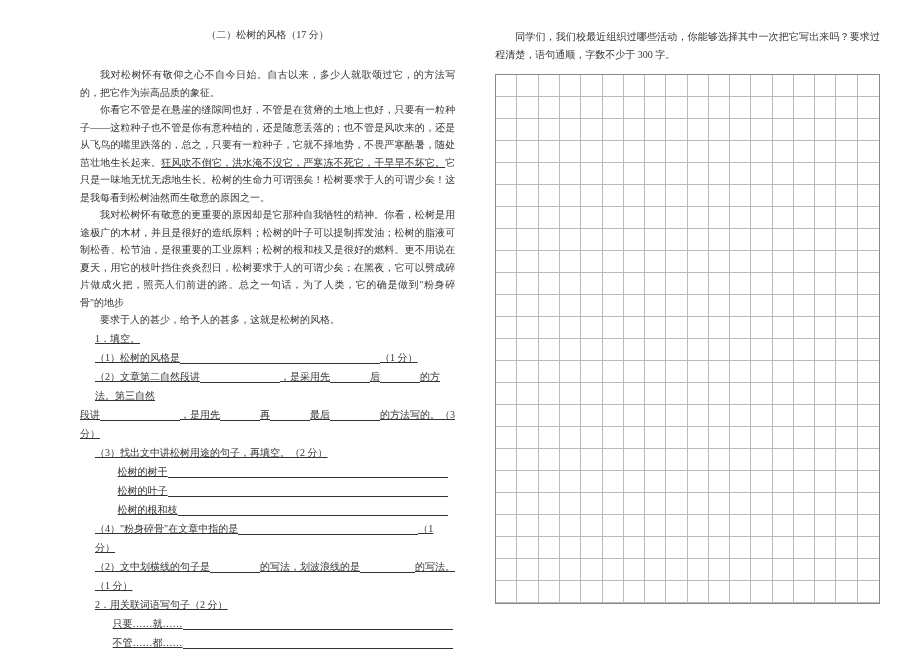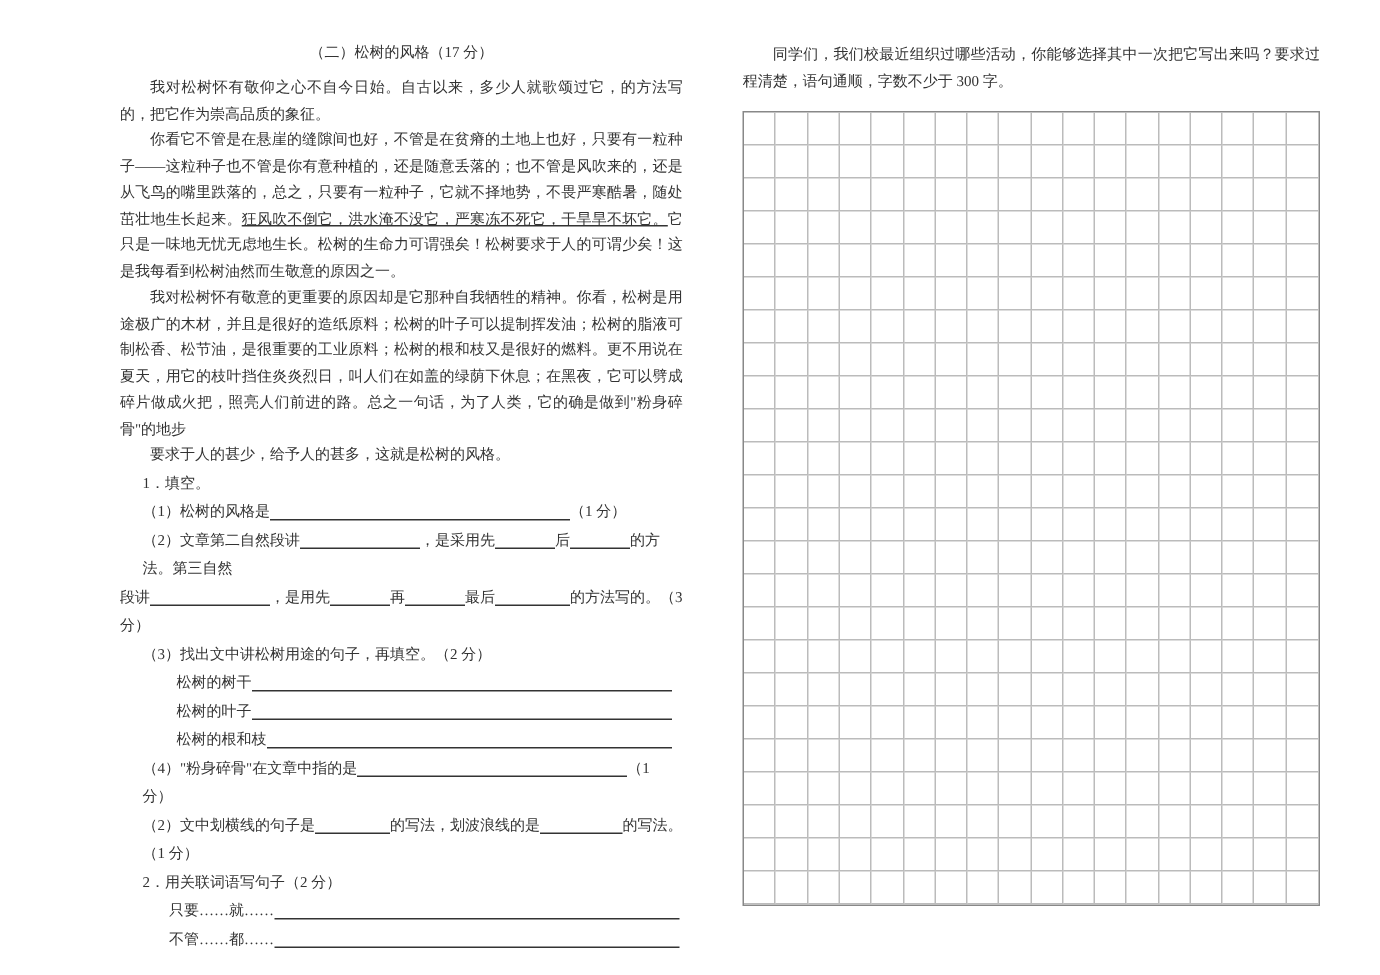--- a/index.html
+++ b/index.html
@@ -10,32 +10,32 @@
       font-family: "SimSun", serif;
       font-size: 10px;
       color: #333;
       display: flex;
       padding: 28px 40px 20px 80px;
       gap: 40px;
       position: relative;
     }
     .col-left { width: 390px; }
     .col-right { width: 400px; }
-    .title { text-align: center; margin-bottom: 8px; }
+    .title { text-align: center; margin-bottom: 24px; }
     .para { line-height: 1.75; text-indent: 2em; text-align: justify; }
     .ul { text-decoration: underline; margin-top: 10px; }
     .blank {
       display: inline-block;
       border-bottom: 1px solid #333;
       vertical-align: middle;
       height: 12px;
     }
     .indent1 { margin-left: 1.5em; line-height: 1.9; }
     .indent2 { margin-left: 3em; line-height: 1.9; text-align: center; }
-    .qline { line-height: 1.9; }
+    .qline { line-height: 1.9; text-decoration: underline; }
     .answer-area {
       border-bottom: 1px solid #333;
       height: 16px;
       margin-left: 2em;
       margin-bottom: 4px;
     }
     .right-intro { line-height: 1.8; text-indent: 2em; text-align: justify; margin-bottom: 10px; }
     .writing-grid {
       border: 1px solid #888;
       display: grid;
@@ -53,21 +53,21 @@
 
 <div class="col-left">
   <div class="title">（二）松树的风格（17 分）</div>
 
   <p class="para">我对松树怀有敬仰之心不自今日始。自古以来，多少人就歌颂过它，的方法写的，把它作为崇高品质的象征。</p>
 
   <p class="para">
     <span>你看它不管是在悬崖的缝隙间也好，不管是在贫瘠的土地上也好，只要有一粒种子——这粒种子也不管是你有意种植的，还是随意丢落的；也不管是风吹来的，还是从飞鸟的嘴里跌落的，总之，只要有一粒种子，它就不择地势，不畏严寒酷暑，随处茁壮地生长起来。</span><span class="ul">狂风吹不倒它，洪水淹不没它，严寒冻不死它，干旱旱不坏它。</span><span>它只是一味地无忧无虑地生长。松树的生命力可谓强矣！松树要求于人的可谓少矣！这是我每看到松树油然而生敬意的原因之一。</span>
   </p>
 
-  <p class="para">我对松树怀有敬意的更重要的原因却是它那种自我牺牲的精神。你看，松树是用途极广的木材，并且是很好的造纸原料；松树的叶子可以提制挥发油；松树的脂液可制松香、松节油，是很重要的工业原料；松树的根和枝又是很好的燃料。更不用说在夏天，用它的枝叶挡住炎炎烈日，叫人们在如盖的绿荫下休息；在黑夜，它可以劈成碎片做成火把，照亮人们前进的路。总之一句话，为了人类，它的确是做到"粉身碎骨"的地步</p>
+  <p class="para">我对松树怀有敬意的更重要的原因却是它那种自我牺牲的精神。你看，松树是用途极广的木材，并且是很好的造纸原料；松树的叶子可以提制挥发油；松树的脂液可制松香、松节油，是很重要的工业原料；松树的根和枝又是很好的燃料。更不用说在夏天，用它的枝叶挡住炎炎烈日，松树要求于人的可谓少矣；在黑夜，它可以劈成碎片做成火把，照亮人们前进的路。总之一句话，为了人类，它的确是做到"粉身碎骨"的地步</p>
 
   <p class="para">要求于人的甚少，给予人的甚多，这就是松树的风格。</p>
 
   <div class="qline indent1">1．填空。</div>
 
   <div class="qline indent1">
     <span>（1）松树的风格是</span><span class="blank" style="width:200px"></span><span>（1 分）</span>
   </div>
 
   <div class="qline indent1">

